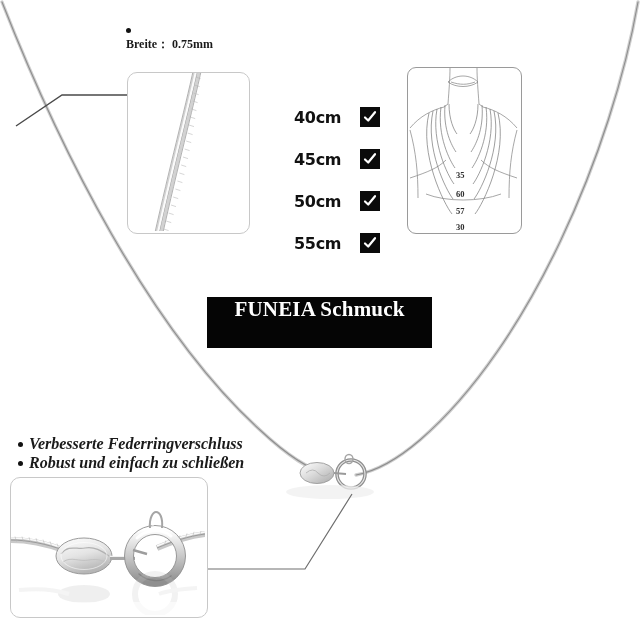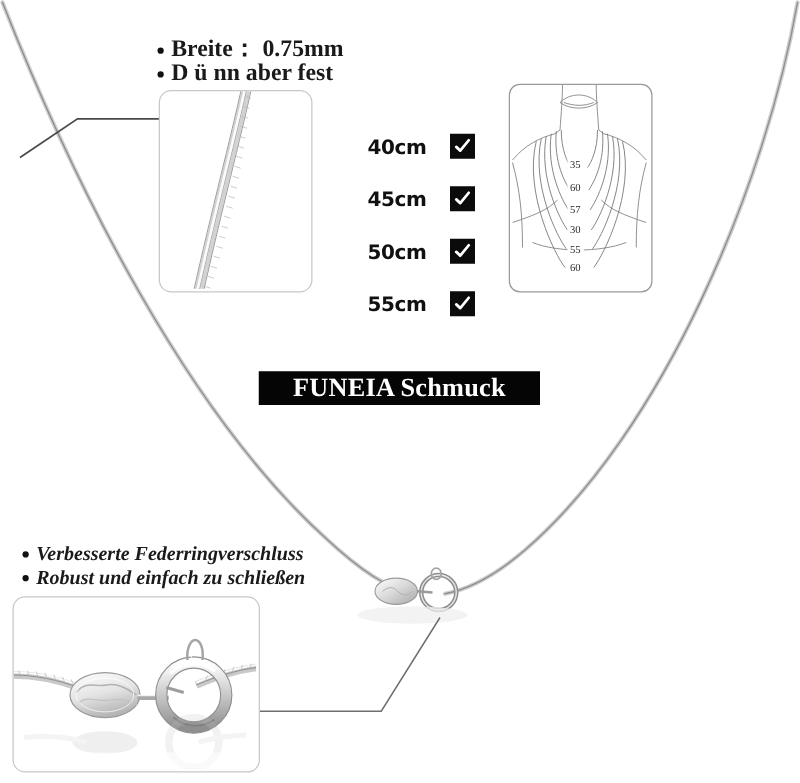--- a/index.html
+++ b/index.html
@@ -49,22 +49,23 @@
     margin-right: 6px;
     flex: none;
     position: relative;
     top: -2px;
   }
   #specs-list {
     left: 126px;
     top: 30px;
   }
   #specs-list li {
-    font-size: 19px;
+    font-size: 12px;
     line-height: 19px;
+    flex-direction: column;
   }
   #clasp-list {
     left: 18px;
     top: 434px;
   }
   #clasp-list li {
     font-size: 16px;
     line-height: 19px;
     font-style: italic;
   }
@@ -129,44 +130,45 @@
   }
   .size-check svg {
     display: block;
   }
   
   #brand-banner {
     position: absolute;
     left: 207px;
     top: 297px;
     width: 225px;
-    height: 27px;
+    height: 51px;
     background: #050505;
     display: flex;
-    align-items: center;
+    align-items: flex-start;
     justify-content: center;
   }
   #brand-banner-text {
     font-family: "Liberation Serif", serif;
     font-weight: bold;
     font-size: 21px;
     color: #ffffff;
     letter-spacing: 0.2px;
     white-space: nowrap;
   }
   
   .neck-len-label {
     position: absolute;
     font-family: "Liberation Serif", serif;
-    font-weight: normal;
+    font-weight: bold;
     font-size: 8.5px;
     color: #2b2b2b;
     background: #ffffff;
     padding: 0 2px;
     line-height: 10px;
+    margin-top: 44px;
   }
 </style>
 </head>
 <body>
 
 <div id="page">
 
   <svg class="layer" viewBox="0 0 640 626" xmlns="http://www.w3.org/2000/svg">
     <defs>
       <linearGradient id="chainGrad" x1="0" y1="0" x2="0" y2="1">
@@ -238,24 +240,20 @@
           <path d="M 35.6 156 l 5 1.6"></path>
       </g>
     </svg>
   </div>
 
   <ul class="bullet-list" id="specs-list">
     <li>
       <span class="bullet-dot"></span>
       <span>Breite： 0.75mm</span>
     </li>
-    <li>
-      <span class="bullet-dot"></span>
-      <span>D ü nn aber fest</span>
-    </li>
   </ul>
 
   <ul id="size-list">
     <li class="size-row">
       <span class="size-label">40cm</span>
       <span class="size-check">
         <svg width="14" height="14" viewBox="0 0 14 14">
           <path d="M 2 7.5 L 5.2 10.5 L 12 2.2" fill="none" stroke="#ffffff" stroke-width="2.2" stroke-linecap="round" stroke-linejoin="round"></path>
         </svg>
       </span>

